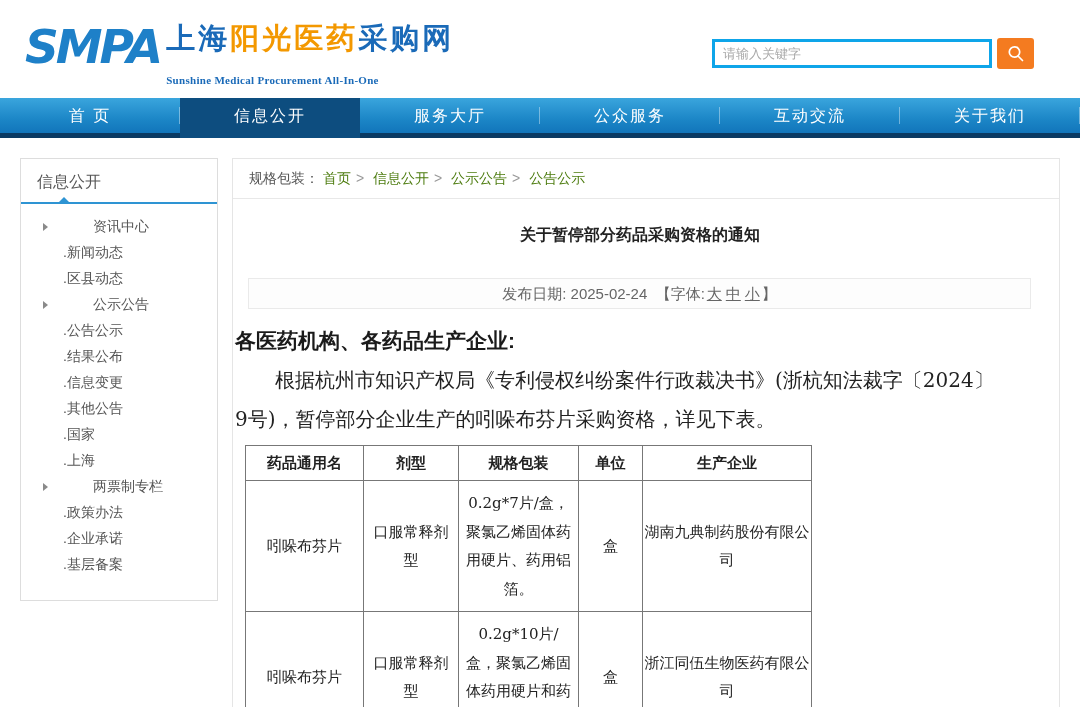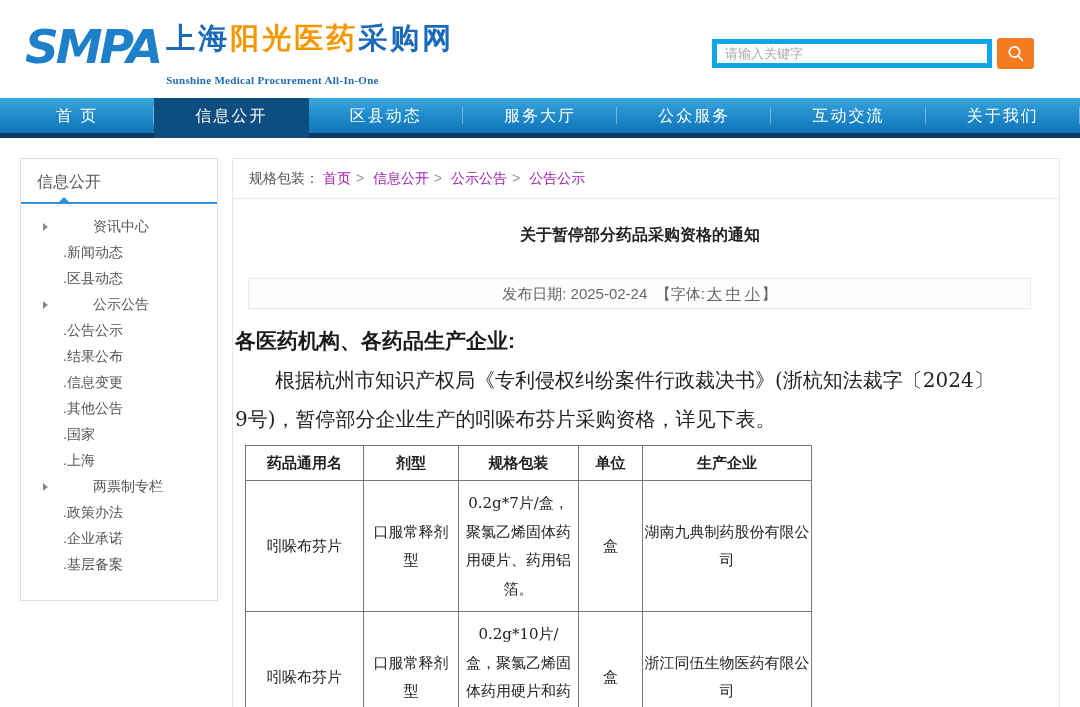--- a/index.html
+++ b/index.html
@@ -15,21 +15,21 @@
   .logo-acronym {
     font-family:"DejaVu Sans", sans-serif; font-style:italic; font-weight:bold;
     font-size:47px; line-height:50px; color:#1e80c8; letter-spacing:-3px; padding-right:6px;
   }
   .logo-cn { font-size:29px; font-weight:bold; letter-spacing:3px; line-height:32px; color:#1a6ab8; white-space:nowrap; }
   .logo-cn .orange { color:#f39800; }
   .logo-en { font-size:11px; font-weight:bold; color:#1a6ab8; letter-spacing:0.3px; margin-top:20px; white-space:nowrap;font-family:Liberation Serif, serif; }
 
   .search { position:absolute; right:46px; top:38px; display:flex; align-items:center; }
   .search input {
-    width:280px; height:29px; border:5px solid #0ea5e9; padding:0 8px; font-size:13px; color:#333; outline:none;
+    width:280px; height:29px; border:3px solid #0ea5e9; padding:0 8px; font-size:13px; color:#333; outline:none;
     font-family:"Liberation Sans", sans-serif;
   }
   .search input::placeholder { color:#a9a9a9; }
   .search-btn {
     width:37px; height:31px; margin-left:5px; background:#f47b20; border:none; border-radius:3px;
     display:flex; align-items:center; justify-content:center; cursor:pointer;
   }
 
   
   .nav { position:relative; height:40px; display:flex; background:linear-gradient(180deg,#3aa5dd 0%,#1b85c6 55%,#0e6fb6 100%); }
@@ -56,21 +56,21 @@
     border-left:5px solid transparent; border-right:5px solid transparent; border-bottom:5px solid #2e94d3;
   }
   .side-menu { padding:10px 0 22px 0; }
   .side-item { display:flex; align-items:center; font-size:14px; color:#555; padding:4px 0; cursor:pointer; }
   .side-item.group { padding-left:22px;gap:36px; }
   .side-item.sub   { padding-left:42px; }
   .tri-icon { width:0; height:0; border-top:4px solid transparent; border-bottom:4px solid transparent; border-left:5px solid #8a8a8a; margin-right:9px; }
 
   .content { flex:1; border:1px solid #e5e5e5; background:#fff; min-height:545px; }
   .breadcrumb { padding:11px 16px 10px 16px; border-bottom:1px solid #e8e8e8; font-size:14px; color:#555; }
-  .breadcrumb a { color:#a21caf; text-decoration:none; cursor:pointer;text-align:right; }
+  .breadcrumb a { color:#4d7c0f; text-decoration:none; cursor:pointer;text-align:right; }
   .crumb-sep { color:#999; margin:0 5px; }
 
   .article { padding:0 14px 14px 2px; }
   .art-title { margin:26px 0 32px 0; text-align:center; font-size:16px; font-weight:bold; color:#222; }
   .art-meta {
     margin:0 14px 0 13px; border:1px solid #eaeaea; background:#fdfdfd;
     height:31px; line-height:29px; text-align:center; font-size:15px; color:#666;
   }
   .art-meta .fs { text-decoration:underline; margin:0 2px; cursor:pointer; }
 
@@ -110,21 +110,20 @@
               <line x1="12.5" y1="12.5" x2="16.5" y2="16.5" stroke="#fff" stroke-width="1.7" stroke-linecap="round"></line>
             </svg>
         </span>
       </button>
     </div>
   </div>
 
   <div class="nav">
     <a class="nav-item">首 页</a>
     <a class="nav-item active">信息公开</a>
-    <a class="nav-item">区县动态</a>
     <a class="nav-item">服务大厅</a>
     <a class="nav-item">公众服务</a>
     <a class="nav-item">互动交流</a>
     <a class="nav-item">关于我们</a>
   </div>
 
   <div class="main">
 
     <div class="sidebar">
       <div class="side-title">信息公开</div>

